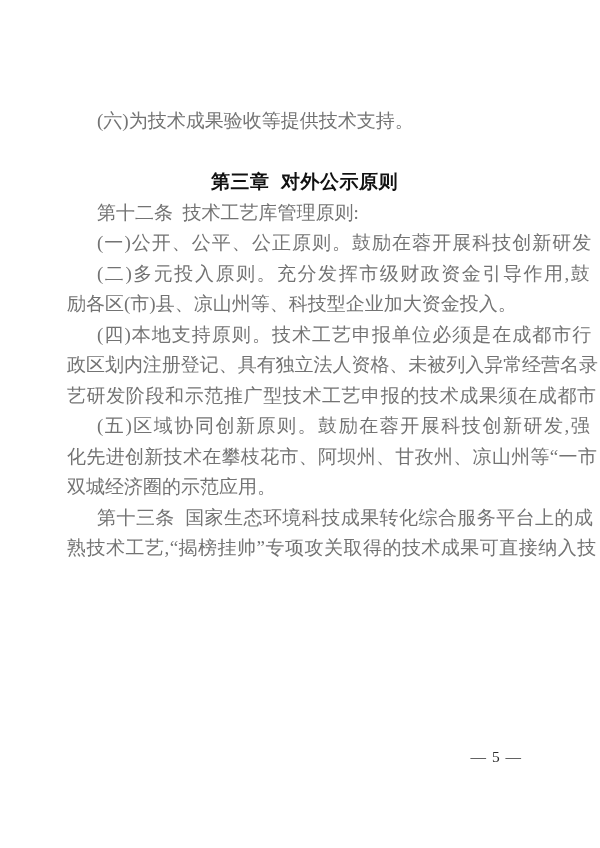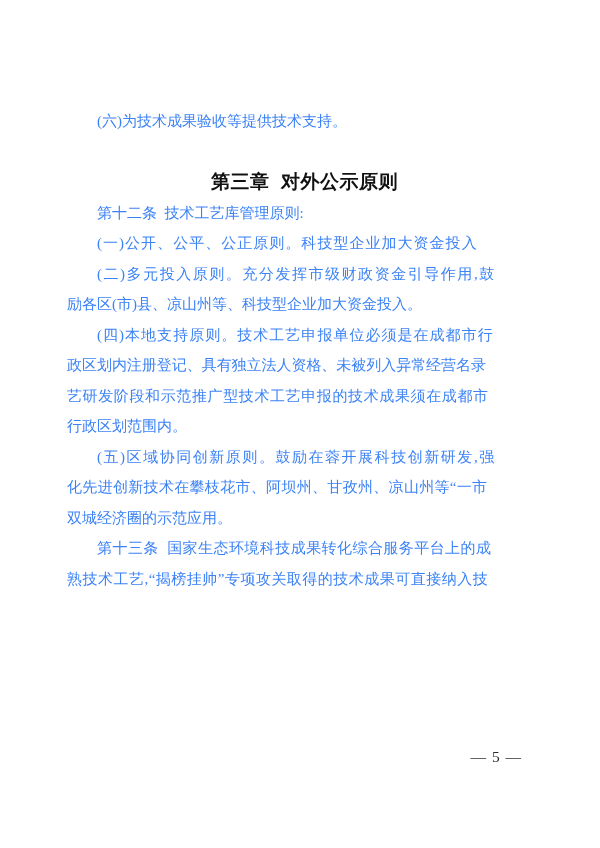--- a/index.html
+++ b/index.html
@@ -15,22 +15,22 @@
     overflow: hidden;
   }
   .doc-body {
     position: absolute;
     left: 67px; top: 106px;
     width: 475px;
   }
   .doc-line {
     height: 30.5px;
     line-height: 30.5px;
-    font-size: 15px;
-    color: #3b82f6;
+    font-size: 19px;
+    color: #737373;
     white-space: pre;
     overflow: visible;
   }
   .doc-line.indent { padding-left: 30px; }
   .doc-line.blank span { visibility: hidden; }
   .doc-line.heading {
     text-align: center;
     font-family: "Liberation Sans", "DejaVu Sans", sans-serif;
     font-weight: bold;
     font-size: 19px;
@@ -49,27 +49,26 @@
 </style>
 </head>
 <body>
 
 <div class="page">
   <div class="doc-body">
       <div class="doc-line text indent"><span>(六)为技术成果验收等提供技术支持。</span></div>
       <div class="doc-line blank"><span></span></div>
       <div class="doc-line heading"><span>第三章  对外公示原则</span></div>
       <div class="doc-line text indent"><span>第十二条  技术工艺库管理原则:</span></div>
-      <div class="doc-line text indent fit"><span style="letter-spacing: 1.02687px;">(一)公开、公平、公正原则。科技型企业加大资金投入</span></div>
+      <div class="doc-line text indent fit"><span style="letter-spacing: 1.02687px;">(一)公开、公平、公正原则。鼓励在蓉开展科技创新研发</span></div>
       <div class="doc-line text indent fit"><span style="letter-spacing: 1.53687px;">(二)多元投入原则。充分发挥市级财政资金引导作用,鼓</span></div>
       <div class="doc-line text"><span>励各区(市)县、凉山州等、科技型企业加大资金投入。</span></div>
       <div class="doc-line text indent fit"><span style="letter-spacing: 1.02687px;">(四)本地支持原则。技术工艺申报单位必须是在成都市行</span></div>
       <div class="doc-line text fit"><span style="letter-spacing: -0.037037px;">政区划内注册登记、具有独立法人资格、未被列入异常经营名录</span></div>
       <div class="doc-line text fit"><span style="letter-spacing: 0.615385px;">艺研发阶段和示范推广型技术工艺申报的技术成果须在成都市</span></div>
-      <div class="doc-line text"><span>行政区划范围内。</span></div>
       <div class="doc-line text indent fit"><span style="letter-spacing: 1.53687px;">(五)区域协同创新原则。鼓励在蓉开展科技创新研发,强</span></div>
       <div class="doc-line text fit"><span style="letter-spacing: 0.313079px;">化先进创新技术在攀枝花市、阿坝州、甘孜州、凉山州等“一市</span></div>
       <div class="doc-line text"><span>双城经济圈的示范应用。</span></div>
       <div class="doc-line text indent fit"><span style="letter-spacing: 0.442308px; margin-top: 12px;">第十三条  国家生态环境科技成果转化综合服务平台上的成</span></div>
       <div class="doc-line text fit"><span style="letter-spacing: 0.487723px;">熟技术工艺,“揭榜挂帅”专项攻关取得的技术成果可直接纳入技</span></div>
     </div>
   <div class="page-number">— 5 —</div>
 </div>
 
 </body></html>

